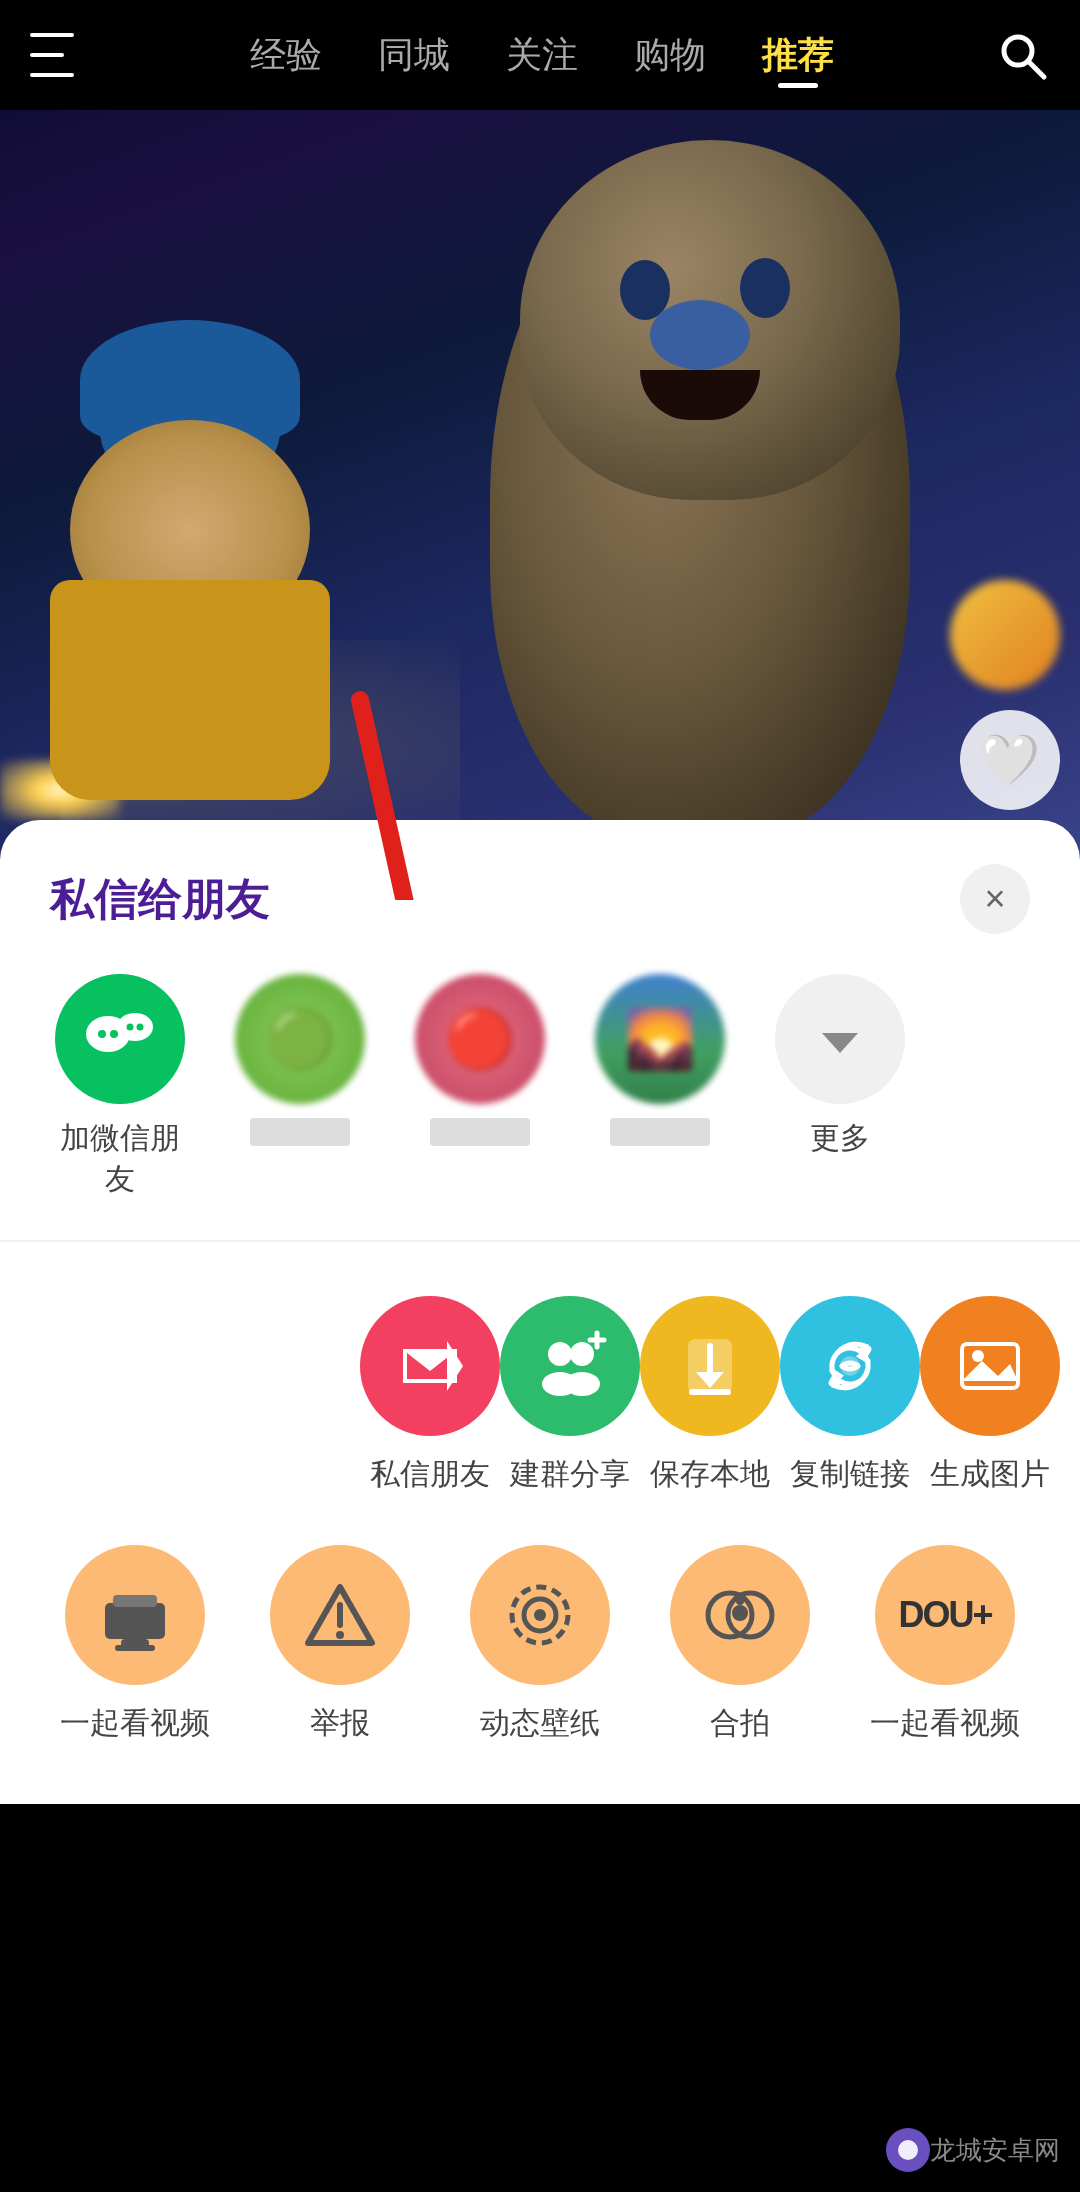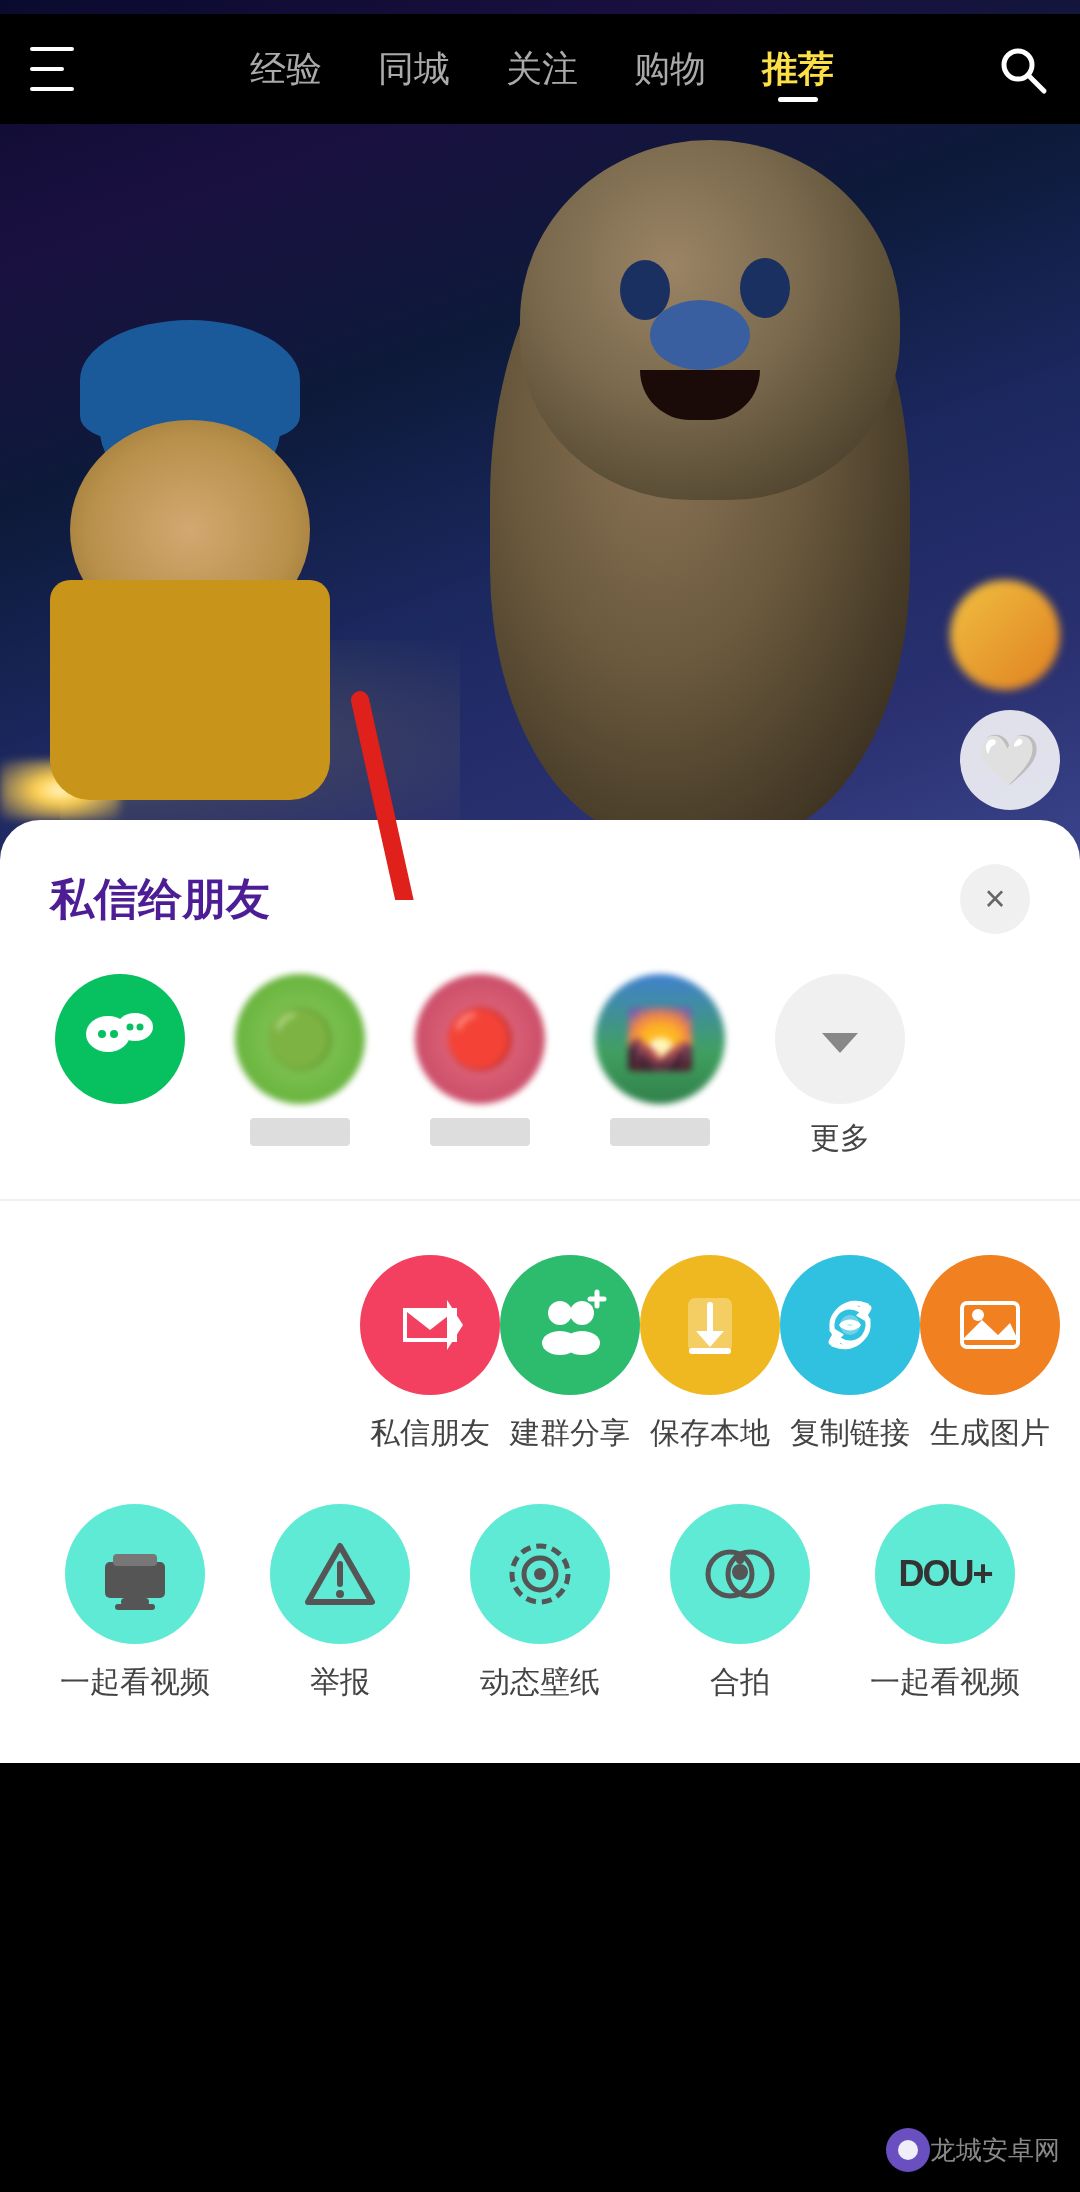--- a/index.html
+++ b/index.html
@@ -9,21 +9,21 @@
       min-height: 2192px;
       background: #000;
       font-family: 'PingFang SC', 'Microsoft YaHei', sans-serif;
       overflow-x: hidden;
       position: relative;
     }
 
     
     .top-nav {
       position: absolute;
-      top: 14px; left: 0; right: 0;
+      top: 0; left: 0; right: 0;
       height: 110px;
       background: #000;
       display: flex;
       align-items: center;
       padding: 0 30px;
       z-index: 100;
     }
     .nav-menu-icon {
       width: 60px;
       height: 44px;
@@ -382,21 +382,21 @@
     .action-item-2 {
       display: flex;
       flex-direction: column;
       align-items: center;
       gap: 18px;
       cursor: pointer;
     }
     .action-circle-2 {
       width: 140px; height: 140px;
       border-radius: 50%;
-      background: #5eead4;
+      background: #fdba74;
       display: flex; align-items: center; justify-content: center;
       font-size: 60px;
       color: #555;
     }
     .action-label-2 {
       font-size: 30px;
       color: #444;
       text-align: center;
     }
 
@@ -503,20 +503,21 @@
       <div class="contact-avatar wechat">
         <svg width="80" height="80" viewBox="0 0 80 80" fill="white">
           <ellipse cx="28" cy="35" rx="22" ry="18" fill="white"></ellipse>
           <ellipse cx="55" cy="28" rx="18" ry="14" fill="white"></ellipse>
           <circle cx="22" cy="35" r="4" fill="#07C160"></circle>
           <circle cx="34" cy="35" r="4" fill="#07C160"></circle>
           <circle cx="50" cy="28" r="3.5" fill="#07C160"></circle>
           <circle cx="60" cy="28" r="3.5" fill="#07C160"></circle>
         </svg>
       </div>
+      <span class="contact-name">加微信朋友</span>
     </div>
 
     <div class="contact-item">
       <div class="contact-avatar" style="background: radial-gradient(circle, #8dcc60 0%, #5aaa30 100%); filter: blur(3px);">
         <span style="font-size:58px;">🟢</span>
       </div>
       <span class="blurred-name"></span>
     </div>
 
     <div class="contact-item">

